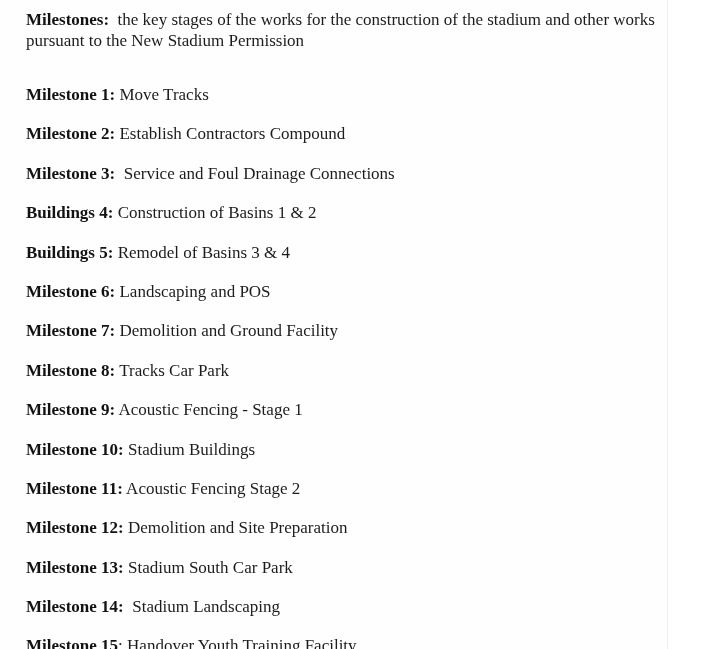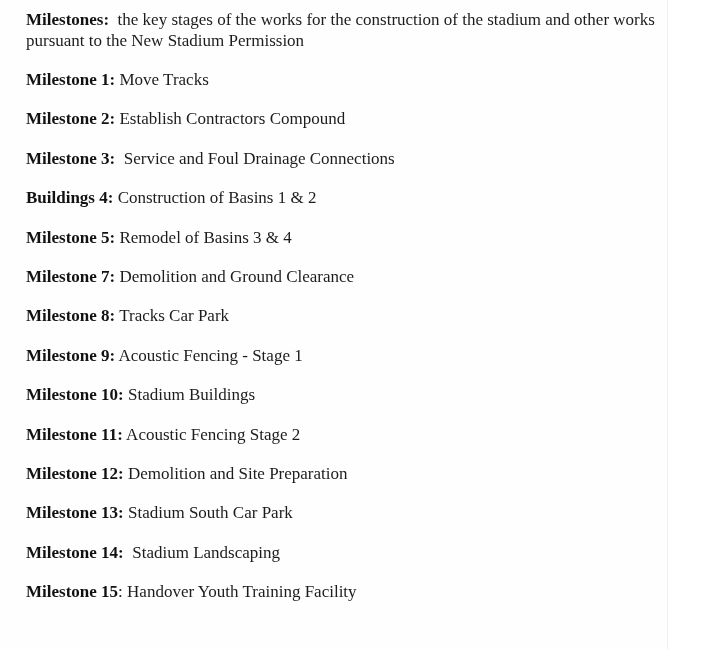--- a/index.html
+++ b/index.html
@@ -30,21 +30,21 @@
     font-weight: bold;
     color: #121212;
   }
   .sep {
     white-space: pre;
   }
   .milestone-list {
     margin: 0;
   }
   .milestone {
-    margin: 19px 0 0 0;
+    margin: 34px 0 0 0;
     line-height: 19px;
     height: 19px;
     white-space: pre;
   }
   .milestone + .milestone {
     margin-top: 20.4px;
   }
   
   .scan-edge {
     position: absolute;
@@ -68,24 +68,25 @@
   <div class="milestone-list">
 
       <p class="milestone"><b>Milestone 1:</b><span class="sep"> </span><span>Move Tracks</span></p>
 
       <p class="milestone"><b>Milestone 2:</b><span class="sep"> </span><span>Establish Contractors Compound</span></p>
 
       <p class="milestone"><b>Milestone 3:</b><span class="sep">  </span><span>Service and Foul Drainage Connections</span></p>
 
       <p class="milestone"><b>Buildings 4:</b><span class="sep"> </span><span>Construction of Basins 1 &amp; 2</span></p>
 
-      <p class="milestone"><b>Milestone 5:</b><span class="sep"> </span><span>Remodel of Basins 3 &amp; 4</span></p>
+      <p class="milestone"><b>Buildings 5:</b><span class="sep"> </span><span>Remodel of Basins 3 &amp; 4</span></p>
 
+      <p class="milestone"><b>Milestone 6:</b><span class="sep"> </span><span>Landscaping and POS</span></p>
 
-      <p class="milestone"><b>Milestone 7:</b><span class="sep"> </span><span>Demolition and Ground Clearance</span></p>
+      <p class="milestone"><b>Milestone 7:</b><span class="sep"> </span><span>Demolition and Ground Facility</span></p>
 
       <p class="milestone"><b>Milestone 8:</b><span class="sep"> </span><span>Tracks Car Park</span></p>
 
       <p class="milestone"><b>Milestone 9:</b><span class="sep"> </span><span>Acoustic Fencing - Stage 1</span></p>
 
       <p class="milestone"><b>Milestone 10:</b><span class="sep"> </span><span>Stadium Buildings</span></p>
 
       <p class="milestone"><b>Milestone 11:</b><span class="sep"> </span><span>Acoustic Fencing Stage 2</span></p>
 
       <p class="milestone"><b>Milestone 12:</b><span class="sep"> </span><span>Demolition and Site Preparation</span></p>

